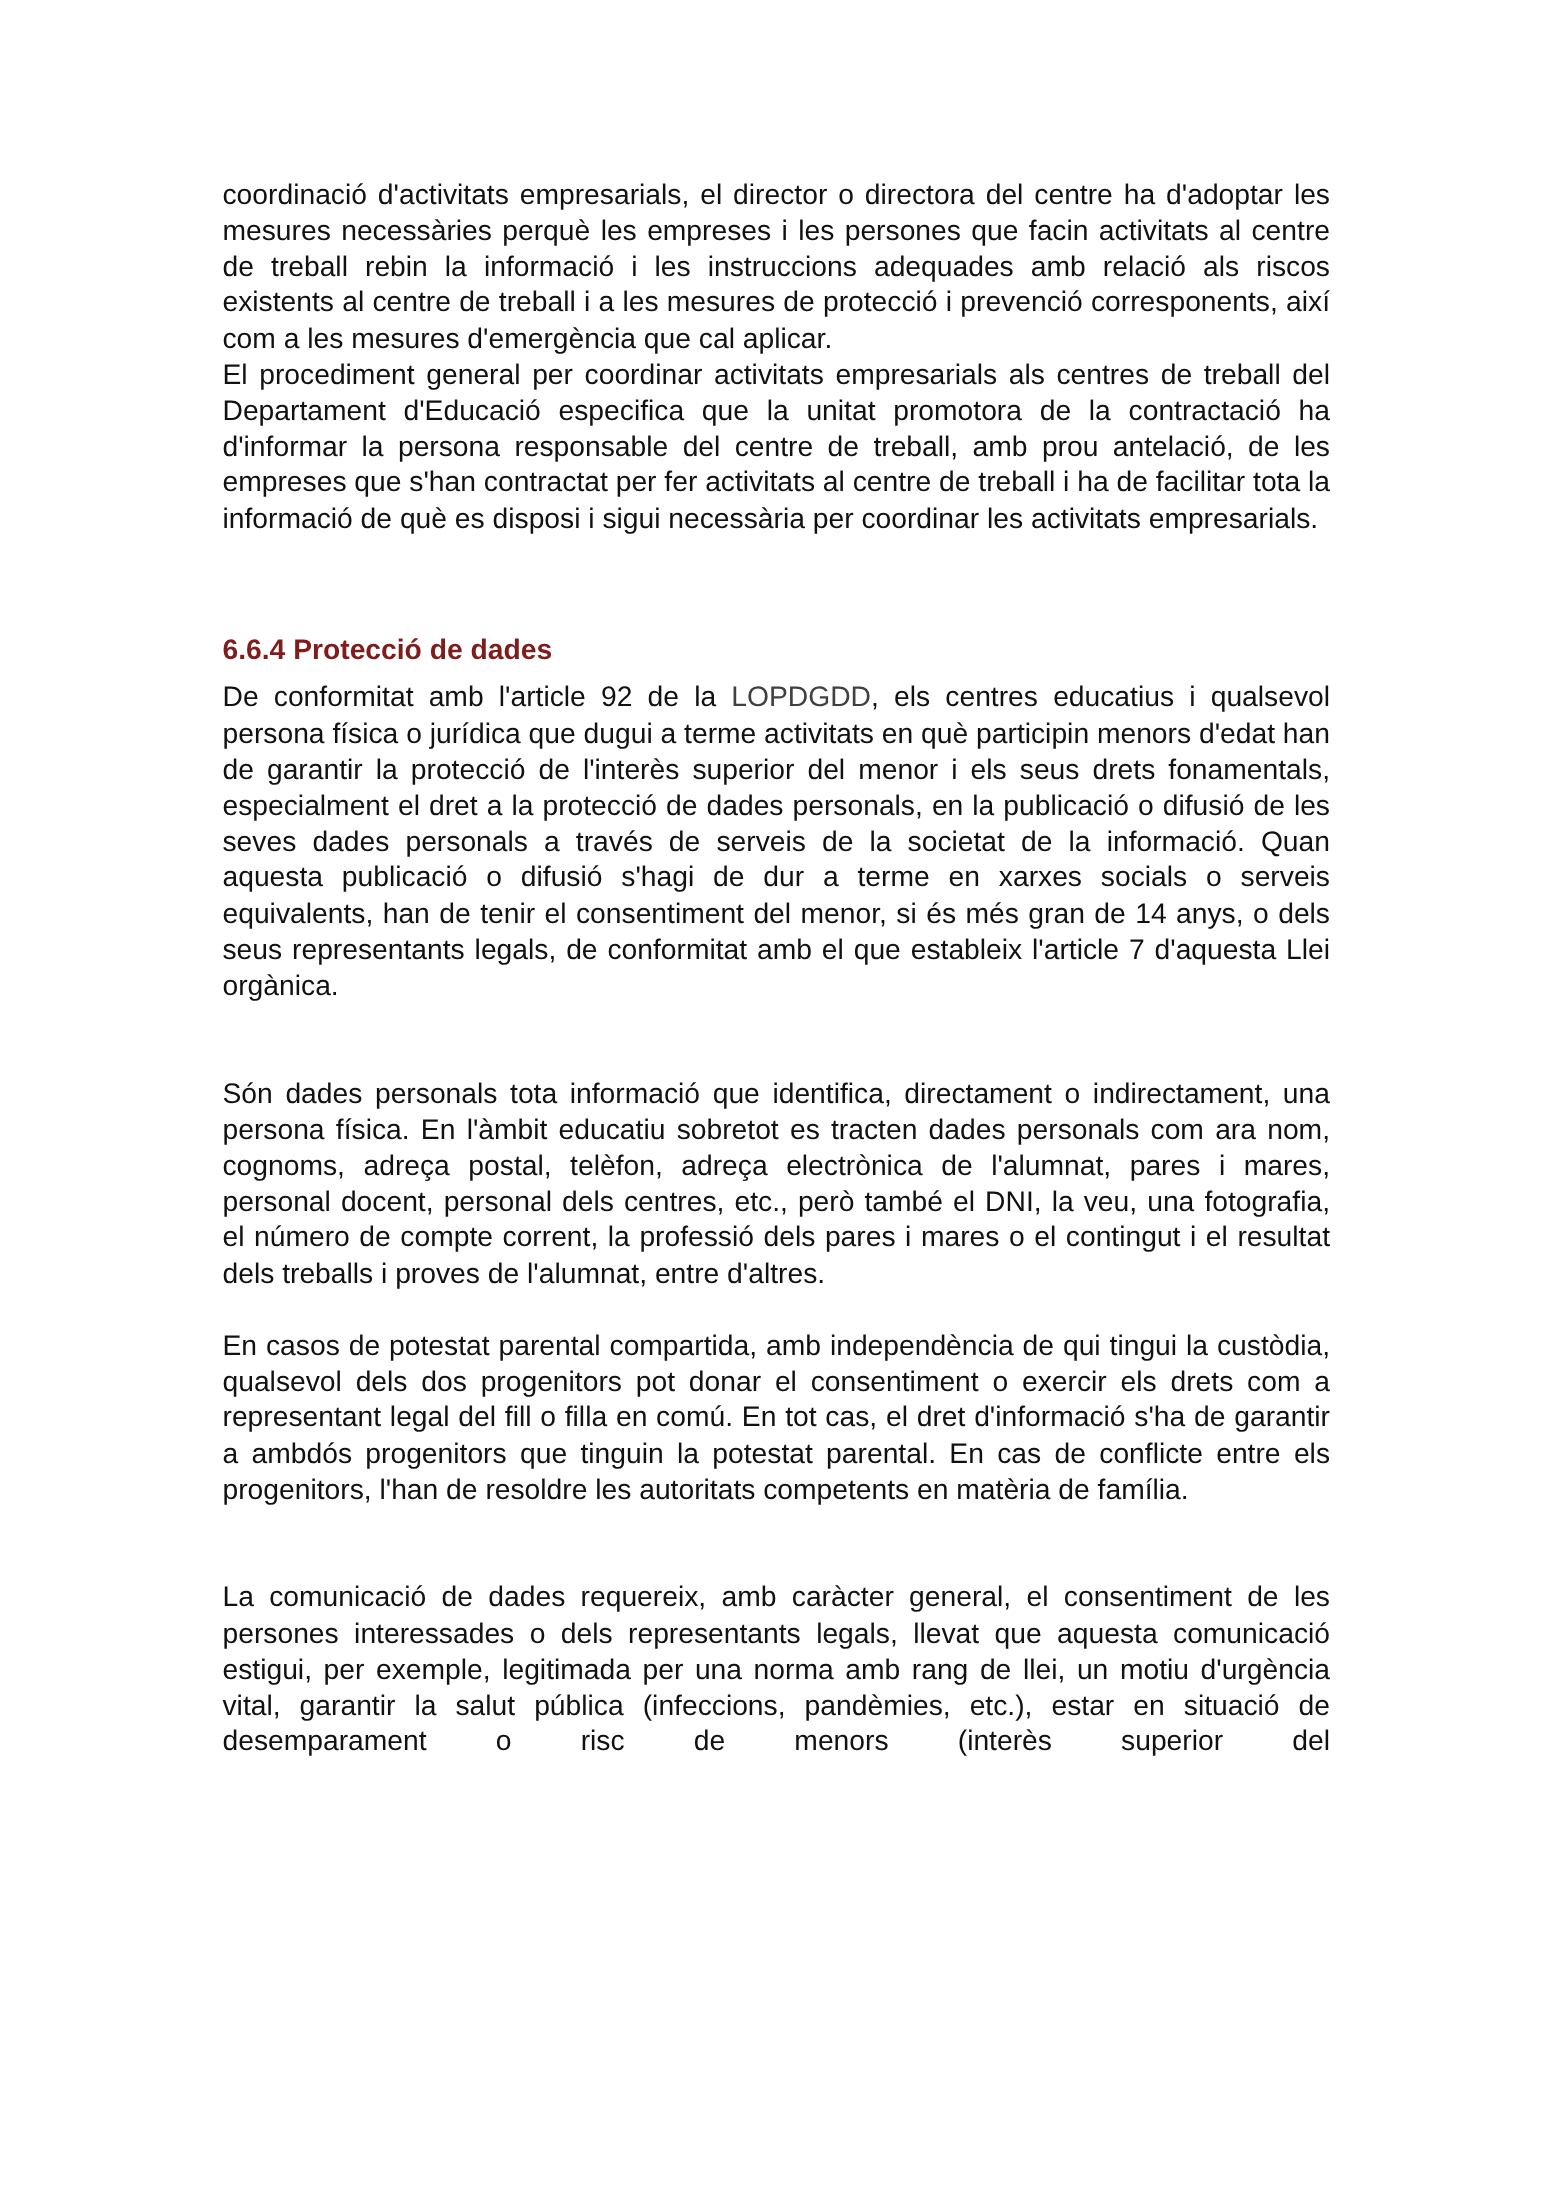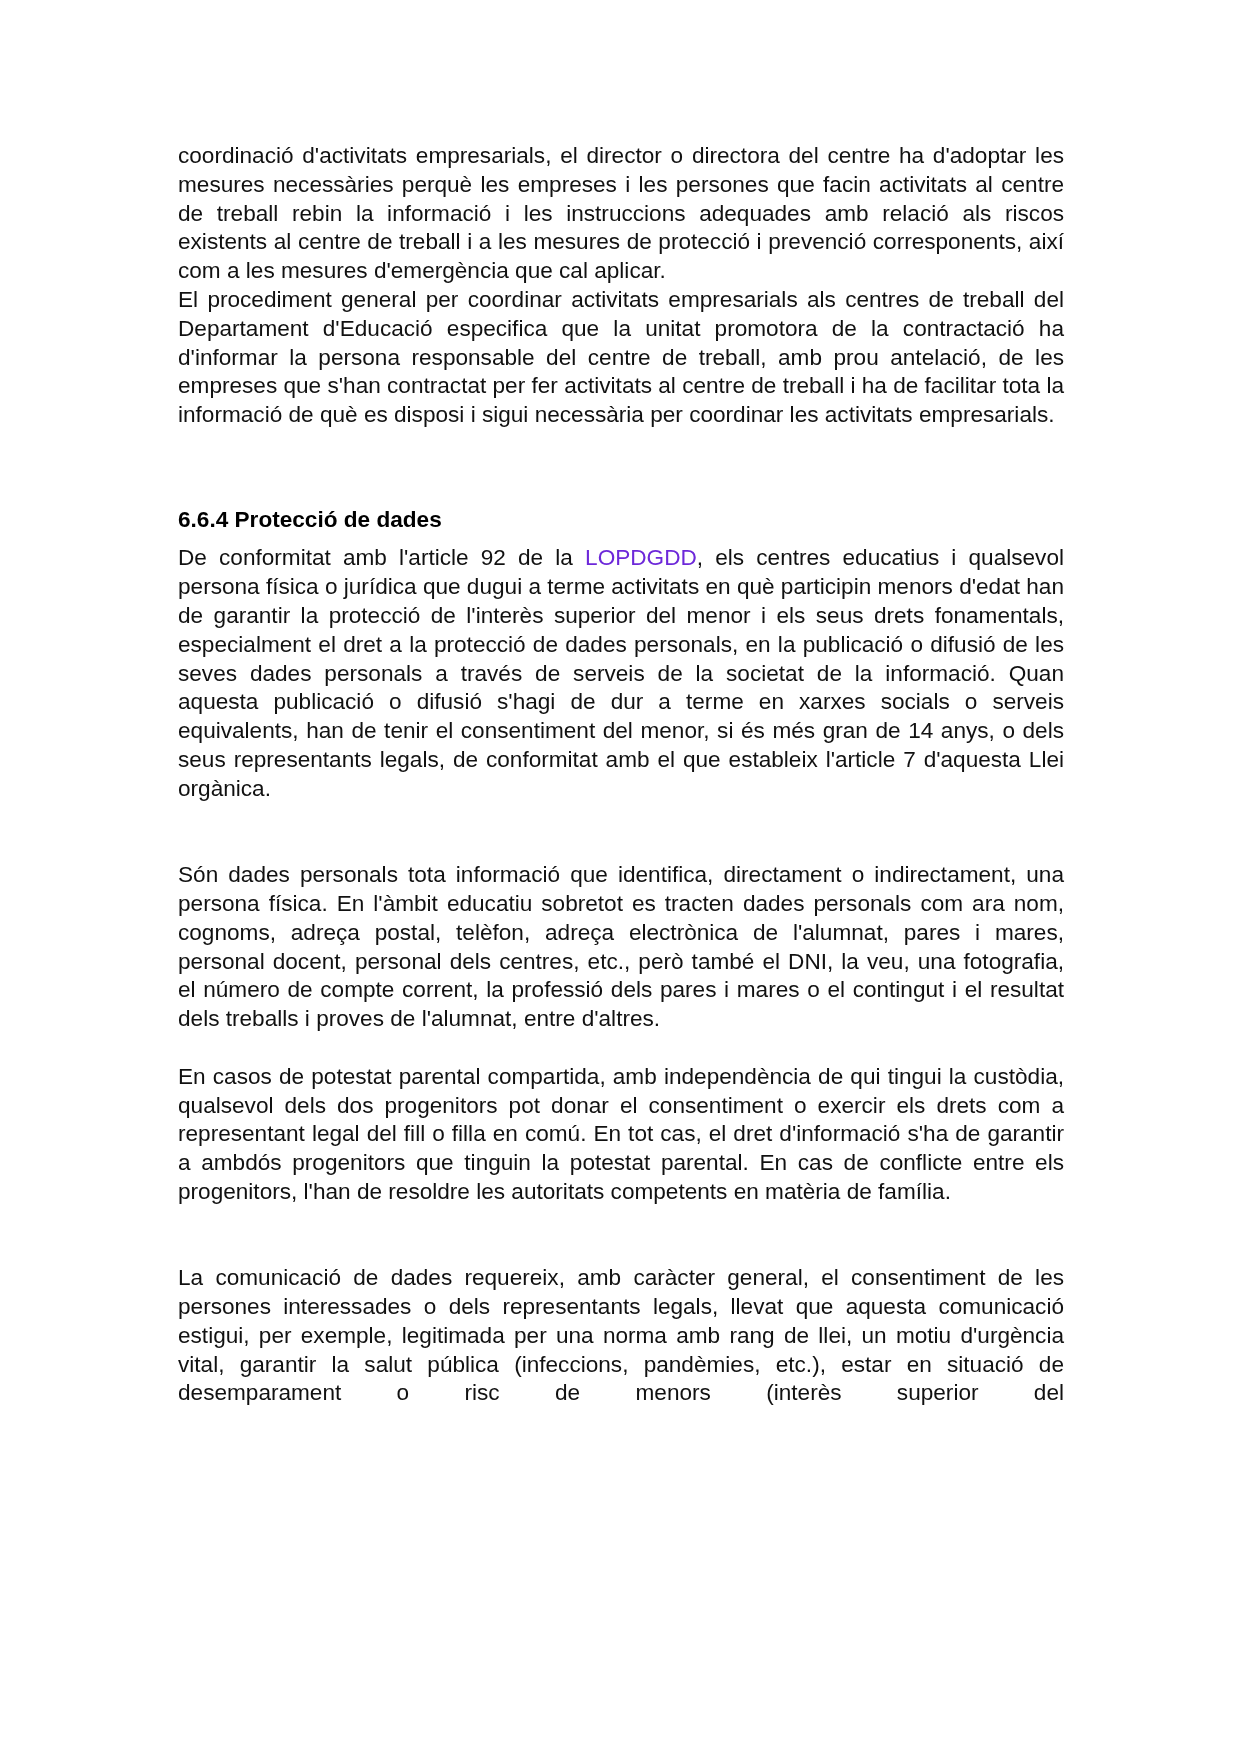--- a/index.html
+++ b/index.html
@@ -15,23 +15,23 @@
     color: #111111;
   }
   .p { margin: 0; text-align: justify; text-align-last: left; }
   .gap1 { height: 28.8px; }
   .gap2 { height: 57.6px; }
   h2.heading {
     margin: 0 0 10px 0;
     font-size: 22.6px;
     font-weight: bold;
     line-height: 28.8px;
-    color: #000000;
+    color: #7f1d1d;
   }
-  a.link { color: #6d28d9; text-decoration: none; }
+  a.link { color: #404040; text-decoration: none; }
 </style>
 </head>
 <body>
 
 <div class="page">
   <p class="p">coordinació d'activitats empresarials, el director o directora del centre ha d'adoptar les mesures necessàries perquè les empreses i les persones que facin activitats al centre de treball rebin la informació i les instruccions adequades amb relació als riscos existents al centre de treball i a les mesures de protecció i prevenció corresponents, així com a les mesures d'emergència que cal aplicar.</p>
   <p class="p">El procediment general per coordinar activitats empresarials als centres de treball del Departament d'Educació especifica que la unitat promotora de la contractació ha d'informar la persona responsable del centre de treball, amb prou antelació, de les empreses que s'han contractat per fer activitats al centre de treball i ha de facilitar tota la informació de què es disposi i sigui necessària per coordinar les activitats empresarials.</p>
 
   <div class="gap2"></div>
   <div style="height:18px"></div>

